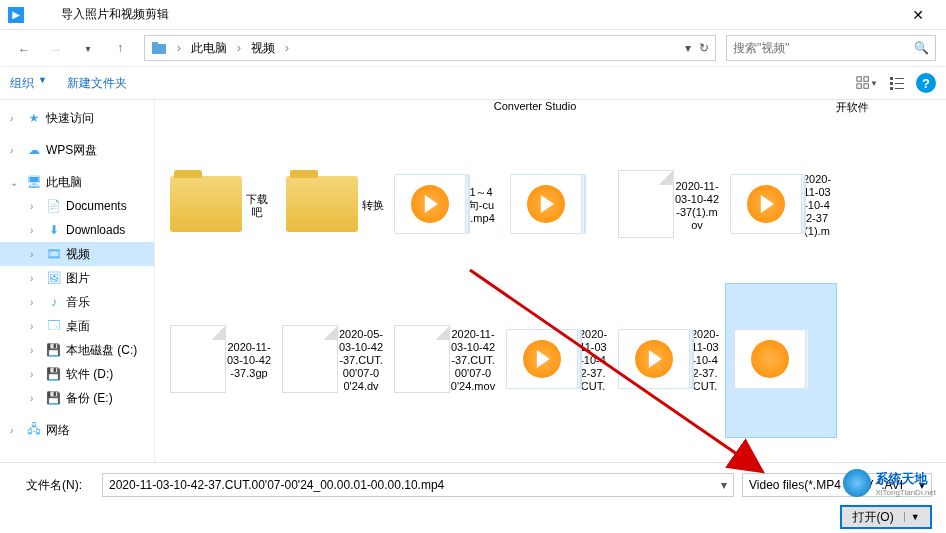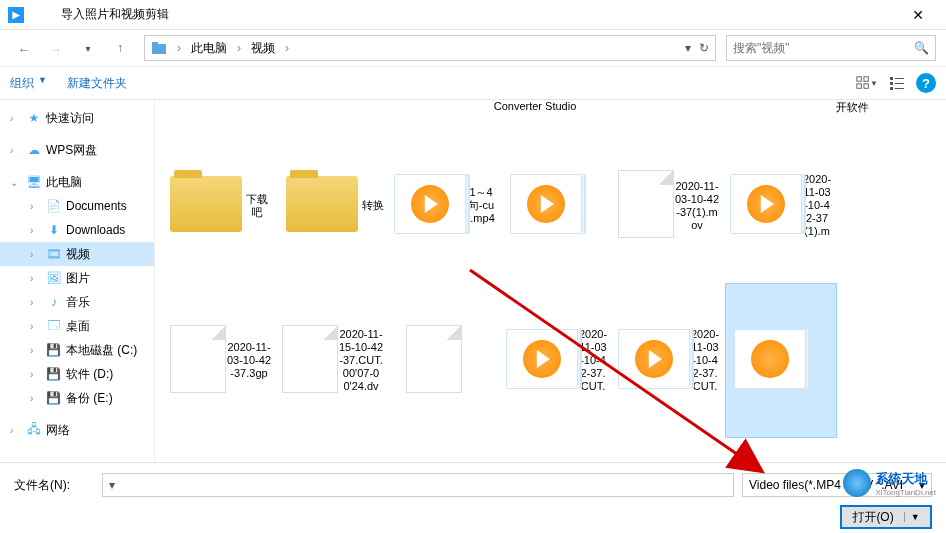--- a/index.html
+++ b/index.html
@@ -50,21 +50,21 @@
 
 .video-ico { width: 72px; height: 60px; background: #fff; border: 1px solid #d0e4f5; border-radius: 2px; position: relative; box-shadow: 2px 0 0 #e8f2fb, 4px 0 0 #d0e4f5; display: flex; align-items: center; justify-content: center; }
 .video-ico::after { content: ''; width: 38px; height: 38px; border-radius: 50%; background: radial-gradient(circle, #ffb347 0%, #ff8c00 100%); display: flex; }
 .video-ico .play { position: absolute; left: 50%; top: 50%; transform: translate(-40%, -50%); width: 0; height: 0; border-left: 13px solid #fff; border-top: 9px solid transparent; border-bottom: 9px solid transparent; z-index: 2; }
 
 .blank-ico { width: 56px; height: 68px; background: #fff; border: 1px solid #ddd; position: relative; }
 .blank-ico::after { content: ''; position: absolute; top: 0; right: 0; width: 14px; height: 14px; background: linear-gradient(135deg, #fff 50%, #ddd 50%); }
 
 .footer { border-top: 1px solid #e5e5e5; padding: 10px 14px; }
 .frow { display: flex; align-items: center; gap: 8px; margin-bottom: 8px; }
-.flabel { width: 80px; text-align: left; }
+.flabel { width: 80px; text-align: center; }
 .finput { flex: 1; height: 24px; border: 1px solid #ccc; padding: 0 6px; display: flex; align-items: center; }
 .finput input { border: none; outline: none; width: 100%; font-size: 12px; }
 .fselect { width: 190px; height: 24px; border: 1px solid #ccc; padding: 0 6px; display: flex; align-items: center; justify-content: space-between; cursor: pointer; white-space: nowrap; overflow: hidden; }
 .fbtns { display: flex; justify-content: flex-end; gap: 8px; padding-right: 0; }
 .fbtn { width: 92px; height: 24px; border: 1px solid #999; background: #e1e1e1; display: flex; align-items: center; justify-content: center; cursor: pointer; }
 .fbtn.primary { border: 2px solid #0078d7; background: #e1e1e1; margin-left: 29px; }
 
 .arrow-overlay { position: absolute; pointer-events: none; z-index: 100; }
 
 .watermark { position: absolute; right: 10px; bottom: 36px; display: flex; align-items: center; gap: 4px; font-size: 13px; color: #0066cc; font-weight: bold; z-index: 50; }
@@ -269,26 +269,27 @@
         <div class="file">
           <div class="filethumb">
             <div class="blank-ico"></div>
           </div>
           <div class="filename">2020-11-03-10-42-37.3gp</div>
         </div>
         <div class="file">
           <div class="filethumb">
             <div class="blank-ico"></div>
           </div>
-          <div class="filename">2020-11-15-10-42-37.CUT.00'07-00'24.dv</div>
+          <div class="filename">2020-05-03-10-42-37.CUT.00'07-00'24.dv</div>
         </div>
         <div class="file">
           <div class="filethumb">
             <div class="blank-ico"></div>
           </div>
+          <div class="filename">2020-11-03-10-42-37.CUT.00'07-00'24.mov</div>
         </div>
         <div class="file">
           <div class="filethumb">
             <div class="video-ico">
               <div class="play"></div>
             </div>
           </div>
           <div class="filename">2020-11-03-10-42-37.CUT.00'07-00'24.mp4</div>
         </div>
         <div class="file">
@@ -310,20 +311,21 @@
           </div>
         </div>
       </div>
   </div>
 </div>
 
 <div class="footer">
   <div class="frow">
     <div class="flabel">文件名(N):</div>
     <div class="finput">
+      <input value="2020-11-03-10-42-37.CUT.00'07-00'24_00.00.01-00.00.10.mp4" style="">
       <span style="color:#555;">▾</span>
     </div>
     <div class="fselect">
       <span style="overflow:hidden;text-overflow:clip;">Video files(*.MP4 *.FLV *.AVI</span>
       <span>▾</span>
     </div>
   </div>
   <div class="fbtns">
     <div class="fbtn primary">
       <span>打开(O)</span>

